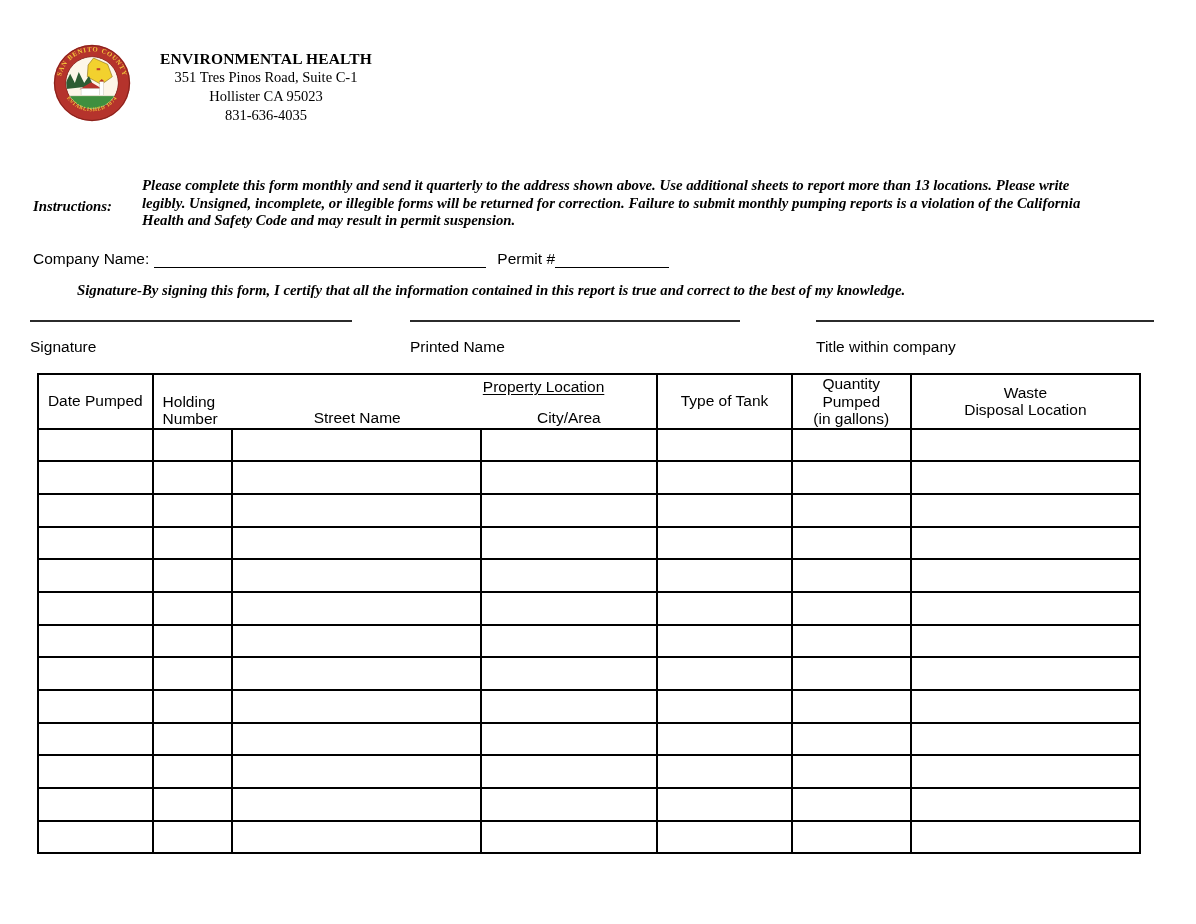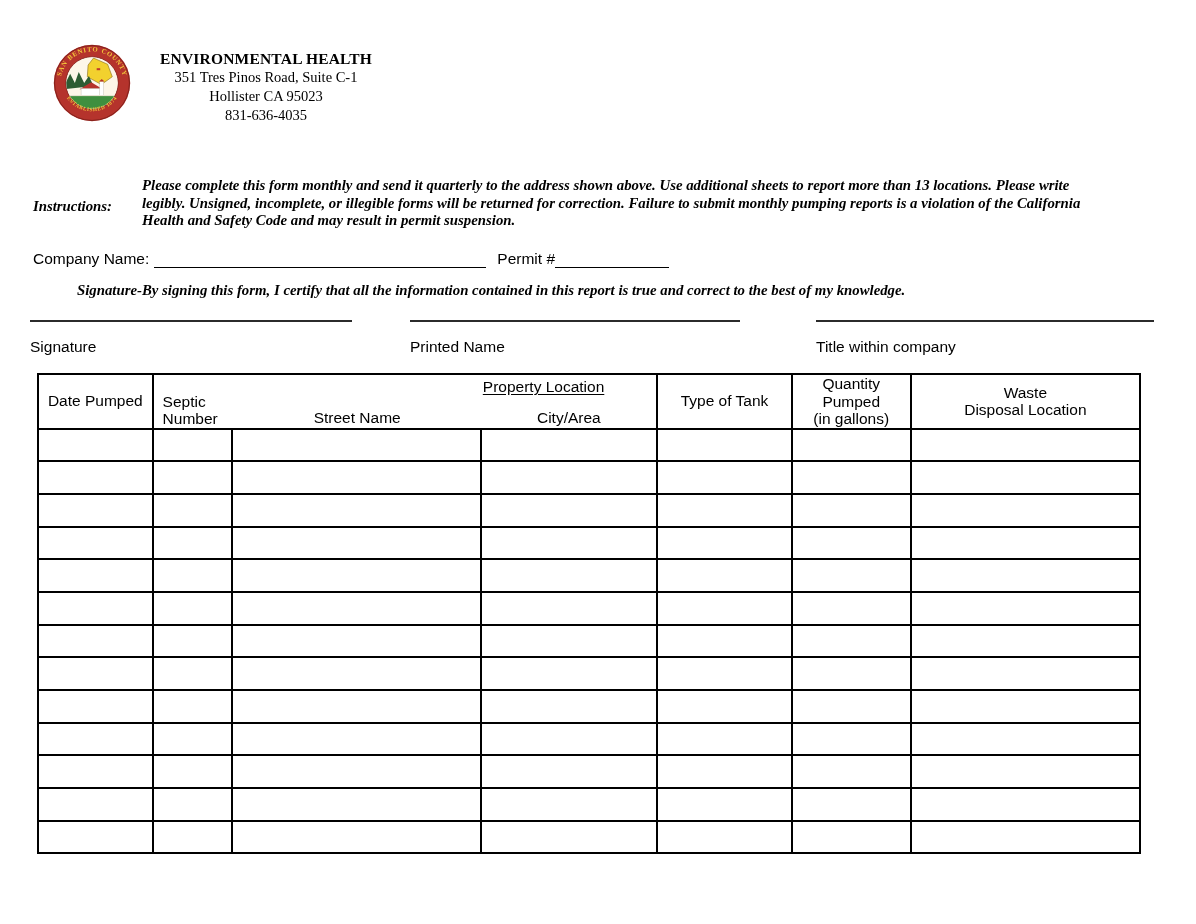--- a/index.html
+++ b/index.html
@@ -135,21 +135,21 @@
         <col style="width:10.8%">
         <col style="width:20.8%">
     </colgroup>
     <thead>
       <tr class="hdr">
         <th class="th-mid">Date Pumped</th>
         <th class="prop-cell" colspan="3">
           <div class="prop-title"><span>Property Location</span></div>
           <div class="prop-sub">
             <div class="sub-sn">
-              <div>Septic</div>
+              <div>Holding</div>
               <div>Number</div>
             </div>
             <div class="sub-stn">Street Name</div>
             <div class="sub-ca">City/Area</div>
           </div>
         </th>
         <th class="th-mid">Type of Tank</th>
         <th class="th-mid">
           <div class="stack">
             <div>Quantity</div>

